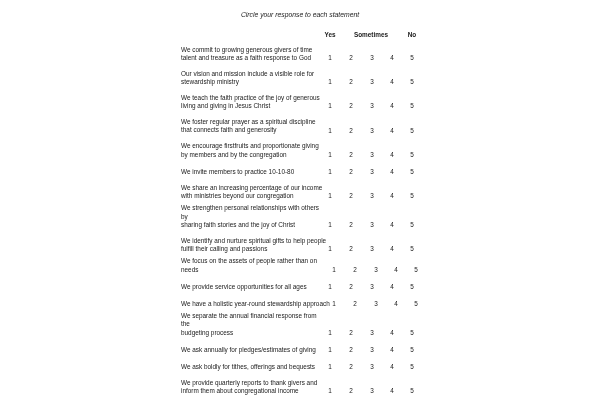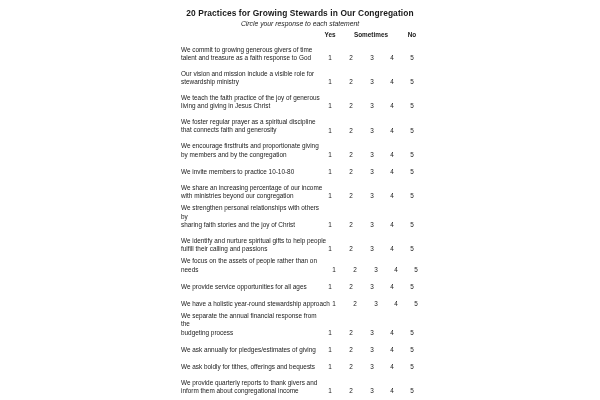--- a/index.html
+++ b/index.html
@@ -106,21 +106,20 @@
   .opt-2 { left: 44px; }
   .opt-3 { left: 64px; }
   .opt-4 { left: 84px; }
 </style>
 </head>
 <body>
 
 <div class="sheet">
 
   <div class="doc-header">
-    <div class="doc-title">20 Practices for Growing Stewards in Our Congregation</div>
     <div class="doc-subtitle">Circle your response to each statement</div>
   </div>
 
   <div class="survey">
 
     <div class="scale-header">
       <span class="hdr-yes">Yes</span>
       <span class="hdr-sometimes">Sometimes</span>
       <span class="hdr-no">No</span>
     </div>

